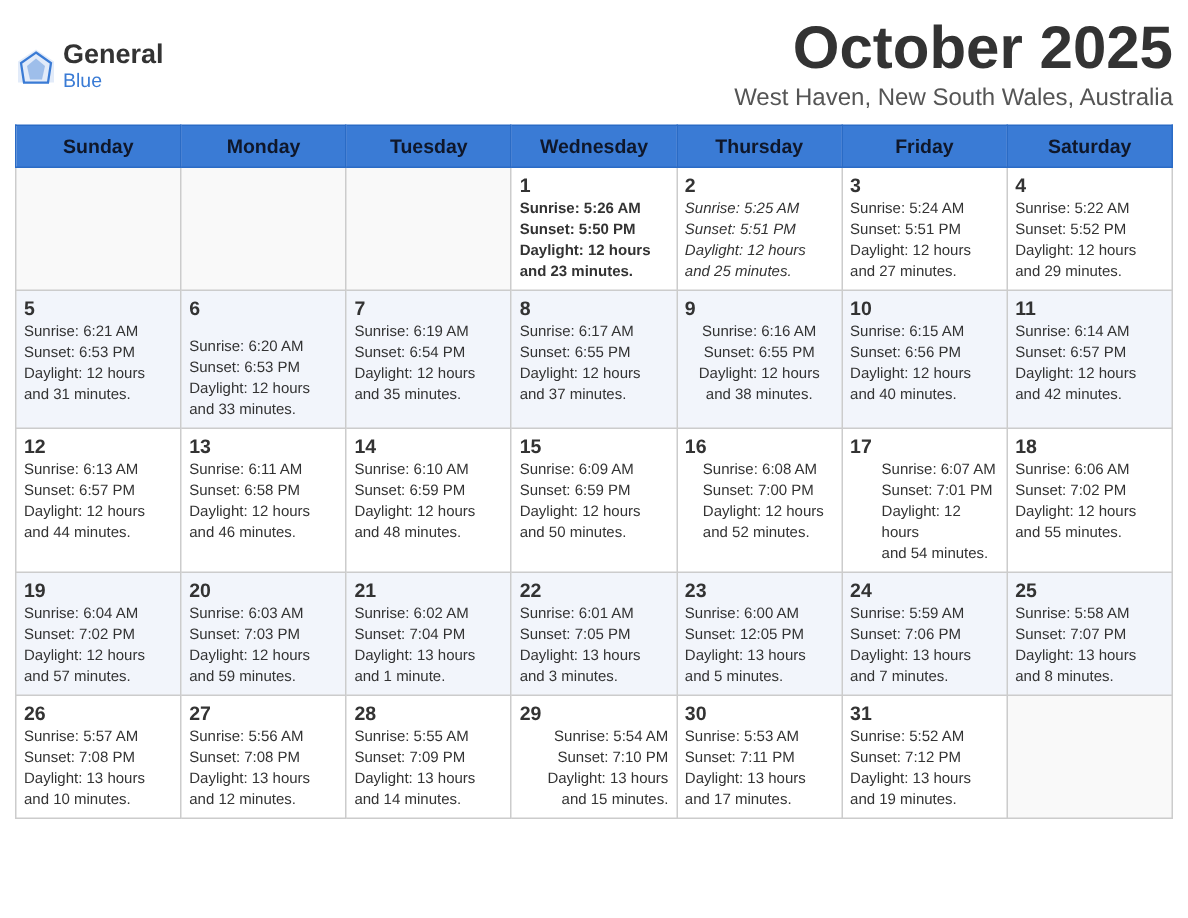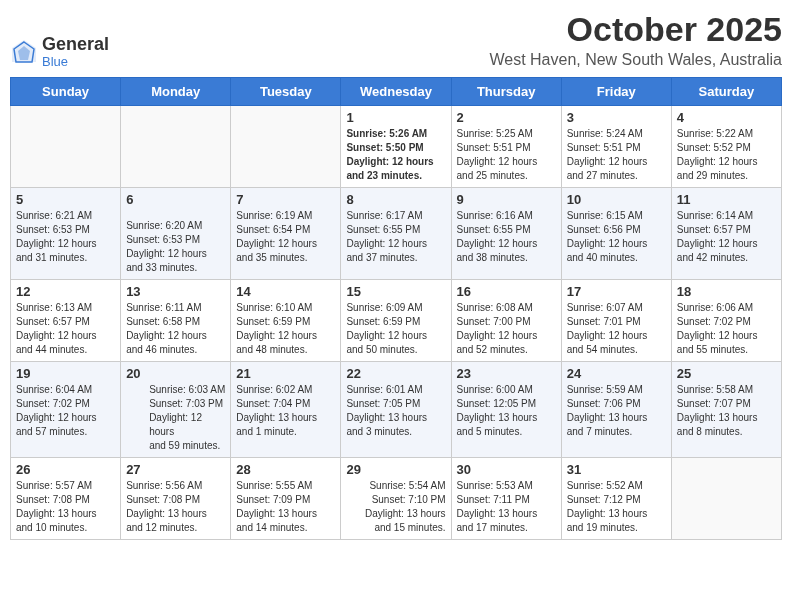--- a/index.html
+++ b/index.html
@@ -6,21 +6,21 @@
     body {
       font-family: Arial, sans-serif;
       background: #fff;
       width: 792px;
       min-height: 612px;
       padding: 10px;
     }
     .header-area {
       display: flex;
       justify-content: space-between;
-      align-items: flex-end;
+      align-items: center;
       margin-bottom: 8px;
     }
     .logo {
       display: flex;
       align-items: center;
       margin-top: 4px;
     }
     .logo-text {
       display: flex;
       flex-direction: column;
@@ -38,37 +38,37 @@
     }
     .logo-icon {
       width: 28px;
       height: 28px;
       margin-right: 4px;
     }
     .title-area {
       text-align: right;
     }
     .month-title {
-      font-size: 34px;
+      font-size: 40px;
       font-weight: bold;
       color: #333;
     }
     .location-title {
       font-size: 16px;
       color: #555;
       margin-top: 2px;
     }
     .calendar {
       width: 100%;
       border-collapse: collapse;
       border: 1px solid #ccc;
     }
     .calendar th {
       background-color: #3a7bd5;
-      color: #ffffff;
+      color: #0f172a;
       text-align: center;
       padding: 6px 4px;
       font-size: 13px;
       border: 1px solid #2a6bc5;
     }
     .calendar td {
       border: 1px solid #ccc;
       vertical-align: top;
       padding: 4px 5px;
       width: calc(100%/7);
@@ -136,21 +136,21 @@
         <td class="empty"></td>
         <td>
           <div class="day-number">1</div>
           <div class="day-info" style="white-space: pre-line; font-weight: bold;">Sunrise: 5:26 AM
 Sunset: 5:50 PM
 Daylight: 12 hours
 and 23 minutes.</div>
         </td>
         <td>
           <div class="day-number">2</div>
-          <div class="day-info" style="white-space: pre-line;">Sunrise: 5:25 AM
+          <div class="day-info" style="white-space: pre-line; font-style: italic;">Sunrise: 5:25 AM
 Sunset: 5:51 PM
 Daylight: 12 hours
 and 25 minutes.</div>
         </td>
         <td>
           <div class="day-number">3</div>
           <div class="day-info" style="white-space: pre-line;">Sunrise: 5:24 AM
 Sunset: 5:51 PM
 Daylight: 12 hours
 and 27 minutes.</div>
@@ -187,21 +187,21 @@
         </td>
         <td>
           <div class="day-number">8</div>
           <div class="day-info" style="white-space: pre-line;">Sunrise: 6:17 AM
 Sunset: 6:55 PM
 Daylight: 12 hours
 and 37 minutes.</div>
         </td>
         <td>
           <div class="day-number">9</div>
-          <div class="day-info" style="white-space: pre-line;">Sunrise: 6:16 AM
+          <div class="day-info" style="white-space: pre-line; text-align: center;">Sunrise: 6:16 AM
 Sunset: 6:55 PM
 Daylight: 12 hours
 and 38 minutes.</div>
         </td>
         <td>
           <div class="day-number">10</div>
           <div class="day-info" style="white-space: pre-line;">Sunrise: 6:15 AM
 Sunset: 6:56 PM
 Daylight: 12 hours
 and 40 minutes.</div>
@@ -238,28 +238,28 @@
         </td>
         <td>
           <div class="day-number">15</div>
           <div class="day-info" style="white-space: pre-line;">Sunrise: 6:09 AM
 Sunset: 6:59 PM
 Daylight: 12 hours
 and 50 minutes.</div>
         </td>
         <td>
           <div class="day-number">16</div>
-          <div class="day-info" style="white-space: pre-line;">Sunrise: 6:08 AM
+          <div class="day-info" style="white-space: pre-line; margin-left: 12px;">Sunrise: 6:08 AM
 Sunset: 7:00 PM
 Daylight: 12 hours
 and 52 minutes.</div>
         </td>
         <td>
           <div class="day-number">17</div>
-          <div class="day-info" style="white-space: pre-line;">Sunrise: 6:07 AM
+          <div class="day-info" style="white-space: pre-line; margin-left: 21px;">Sunrise: 6:07 AM
 Sunset: 7:01 PM
 Daylight: 12 hours
 and 54 minutes.</div>
         </td>
         <td>
           <div class="day-number">18</div>
           <div class="day-info" style="white-space: pre-line;">Sunrise: 6:06 AM
 Sunset: 7:02 PM
 Daylight: 12 hours
 and 55 minutes.</div>
@@ -268,21 +268,21 @@
       <tr class="row-shade">
         <td>
           <div class="day-number">19</div>
           <div class="day-info" style="white-space: pre-line;">Sunrise: 6:04 AM
 Sunset: 7:02 PM
 Daylight: 12 hours
 and 57 minutes.</div>
         </td>
         <td>
           <div class="day-number">20</div>
-          <div class="day-info" style="white-space: pre-line; margin-left: 23px;">Sunrise: 6:03 AM
+          <div class="day-info" style="white-space: pre-line;">Sunrise: 6:03 AM
 Sunset: 7:03 PM
 Daylight: 12 hours
 and 59 minutes.</div>
         </td>
         <td>
           <div class="day-number">21</div>
           <div class="day-info" style="white-space: pre-line;">Sunrise: 6:02 AM
 Sunset: 7:04 PM
 Daylight: 13 hours
 and 1 minute.</div>

